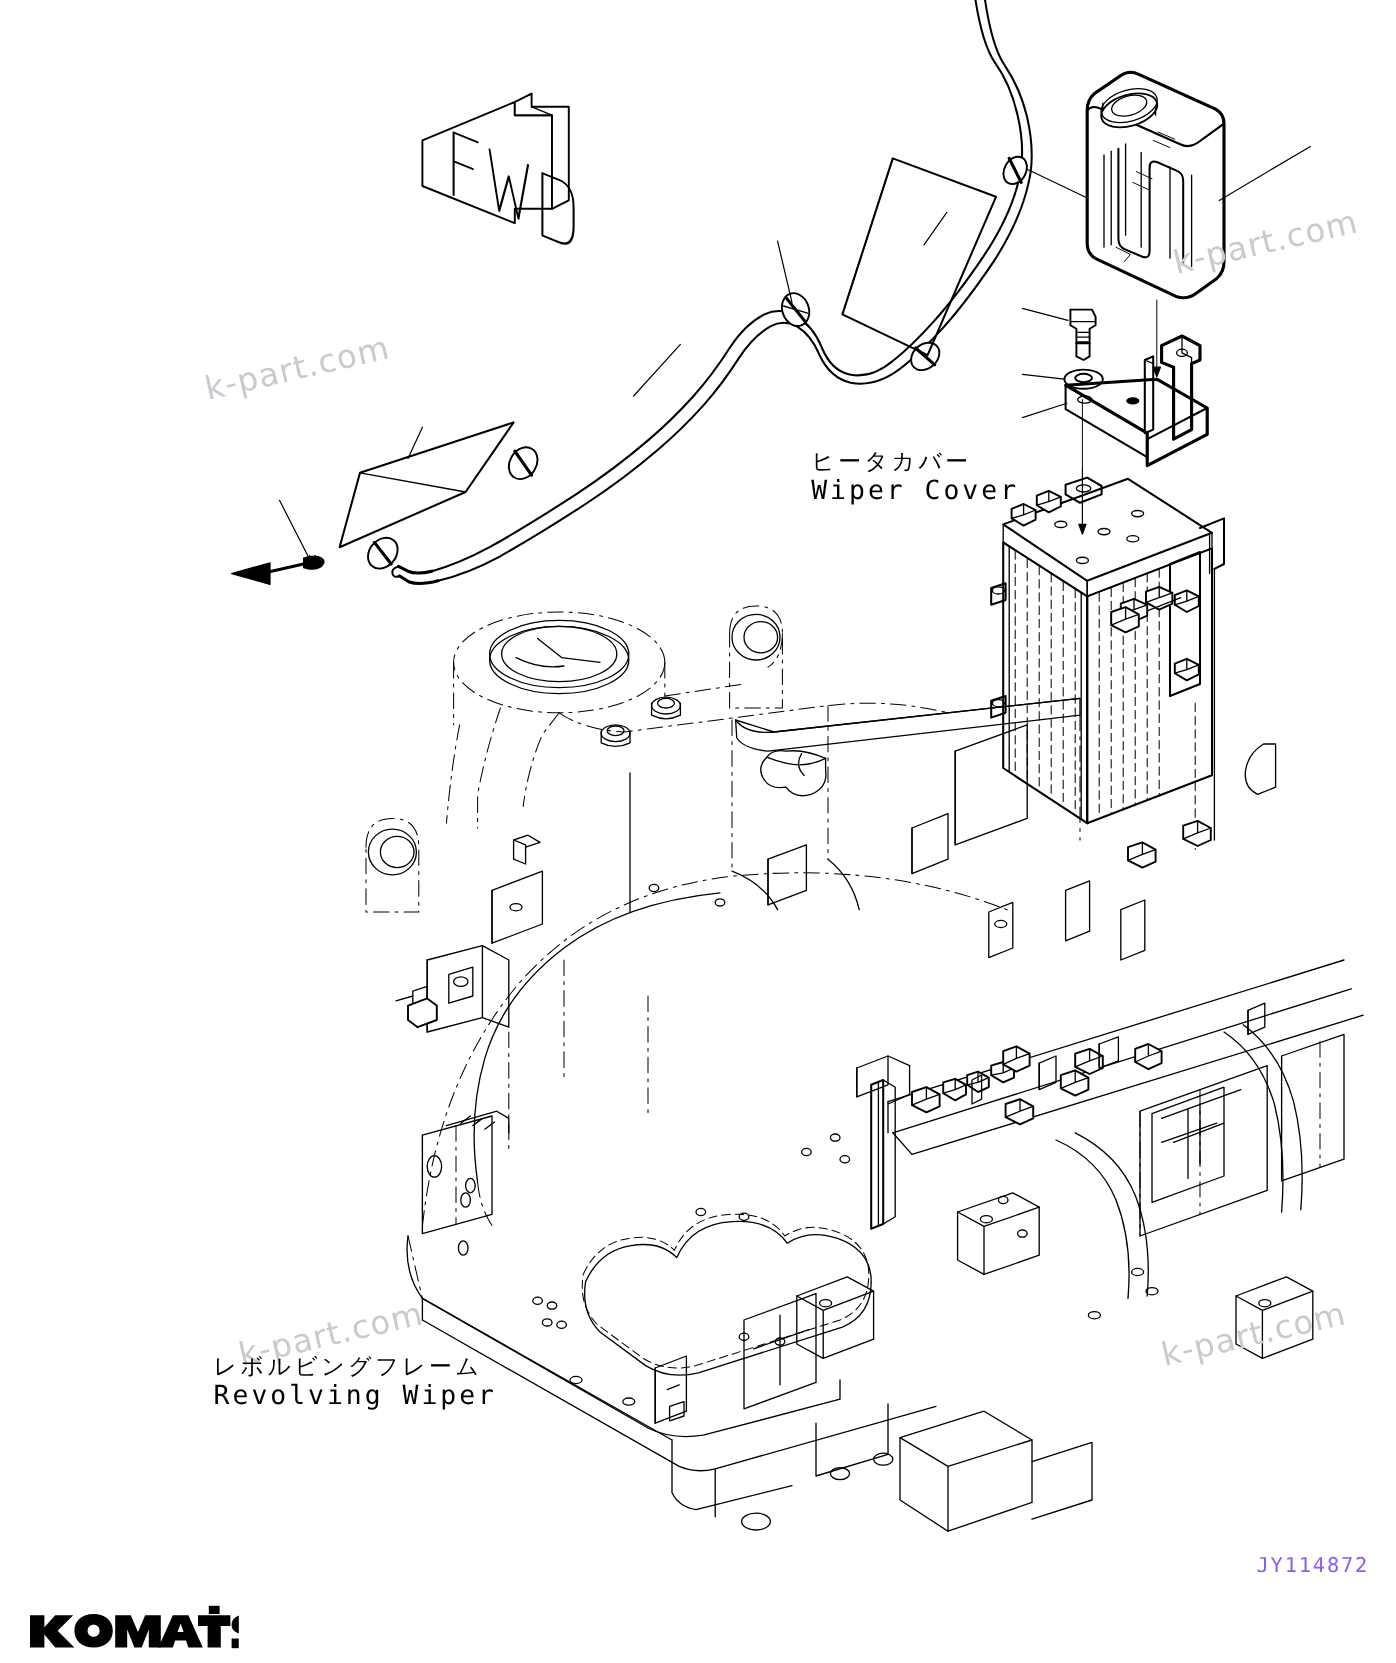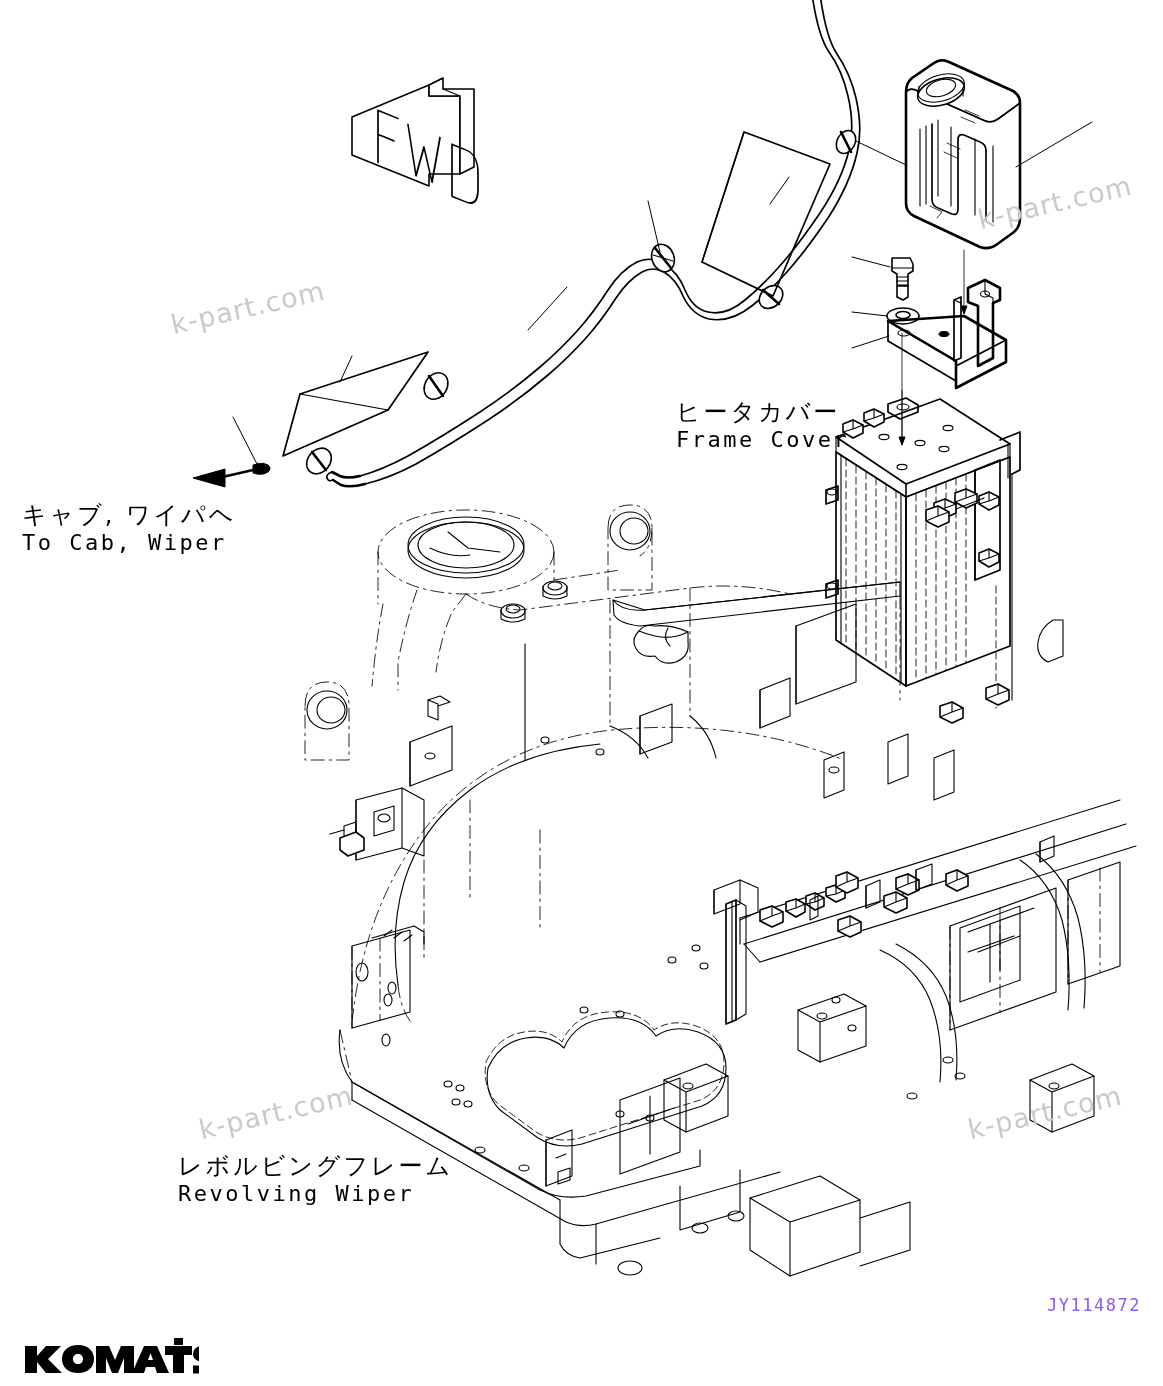--- a/index.html
+++ b/index.html
@@ -5,21 +5,21 @@
   html,body{margin:0;padding:0;background:#ffffff;}
   body{font-family:"DejaVu Sans",sans-serif;}
   #page{position:relative;width:1163px;height:1386px;background:#fff;overflow:hidden;}
   #art{position:absolute;left:0;top:0;width:1163px;height:1386px;}
 
   .wm{position:absolute;color:#c9c9cf;font-family:"DejaVu Sans",sans-serif;
       font-size:27px;letter-spacing:1px;white-space:nowrap;
       transform-origin:0 0;-webkit-user-select:none;user-select:none;}
 
   .lbl{position:absolute;white-space:nowrap;color:#000;}
-  .lbl .jp{font-family:"DejaVu Sans",sans-serif;font-size:24px;letter-spacing:3px;line-height:1.15;margin-top:24px;}
+  .lbl .jp{font-family:"DejaVu Sans",sans-serif;font-size:19px;letter-spacing:3px;line-height:1.15;}
   .lbl .en{font-family:"DejaVu Sans Mono","Liberation Mono",monospace;font-size:22px;letter-spacing:2.5px;line-height:1.15;}
 
   #partno{position:absolute;right:22px;top:1295px;
           font-family:"DejaVu Sans Mono","Liberation Mono",monospace;
           font-size:17px;letter-spacing:1.5px;color:#8b5cf6;}
 
   #logo{position:absolute;left:24px;top:1338px;width:175px;height:36px;}
 </style>
 </head>
 <body>
@@ -507,28 +507,24 @@
       <path class="s" d="M610 726 Q636 736 648 758"></path>
 
     </g>
   </svg>
 
   <div class="wm" style="left:168px;top:310px;transform:rotate(-13deg);">k-part.com</div>
   <div class="wm" style="left:975px;top:205px;transform:rotate(-13deg);">k-part.com</div>
   <div class="wm" style="left:196px;top:1115px;transform:rotate(-13deg);">k-part.com</div>
   <div class="wm" style="left:965px;top:1115px;transform:rotate(-13deg);">k-part.com</div>
 
-  <div class="lbl" style="left:22px;top:478px;">
-    <div class="jp">キャブ, ワイパヘ</div>
-    <div class="en">To Cab, Wiper</div>
-  </div>
 
   <div class="lbl" style="left:676px;top:375px;">
     <div class="jp">ヒータカバー</div>
-    <div class="en">Frame Cover</div>
+    <div class="en">Wiper Cover</div>
   </div>
 
   <div class="lbl" style="left:178px;top:1129px;">
     <div class="jp">レボルビングフレーム</div>
     <div class="en">Revolving Wiper</div>
   </div>
 
   <div id="partno">JY114872</div>
 
   <svg id="logo" viewBox="0 0 350 72">

